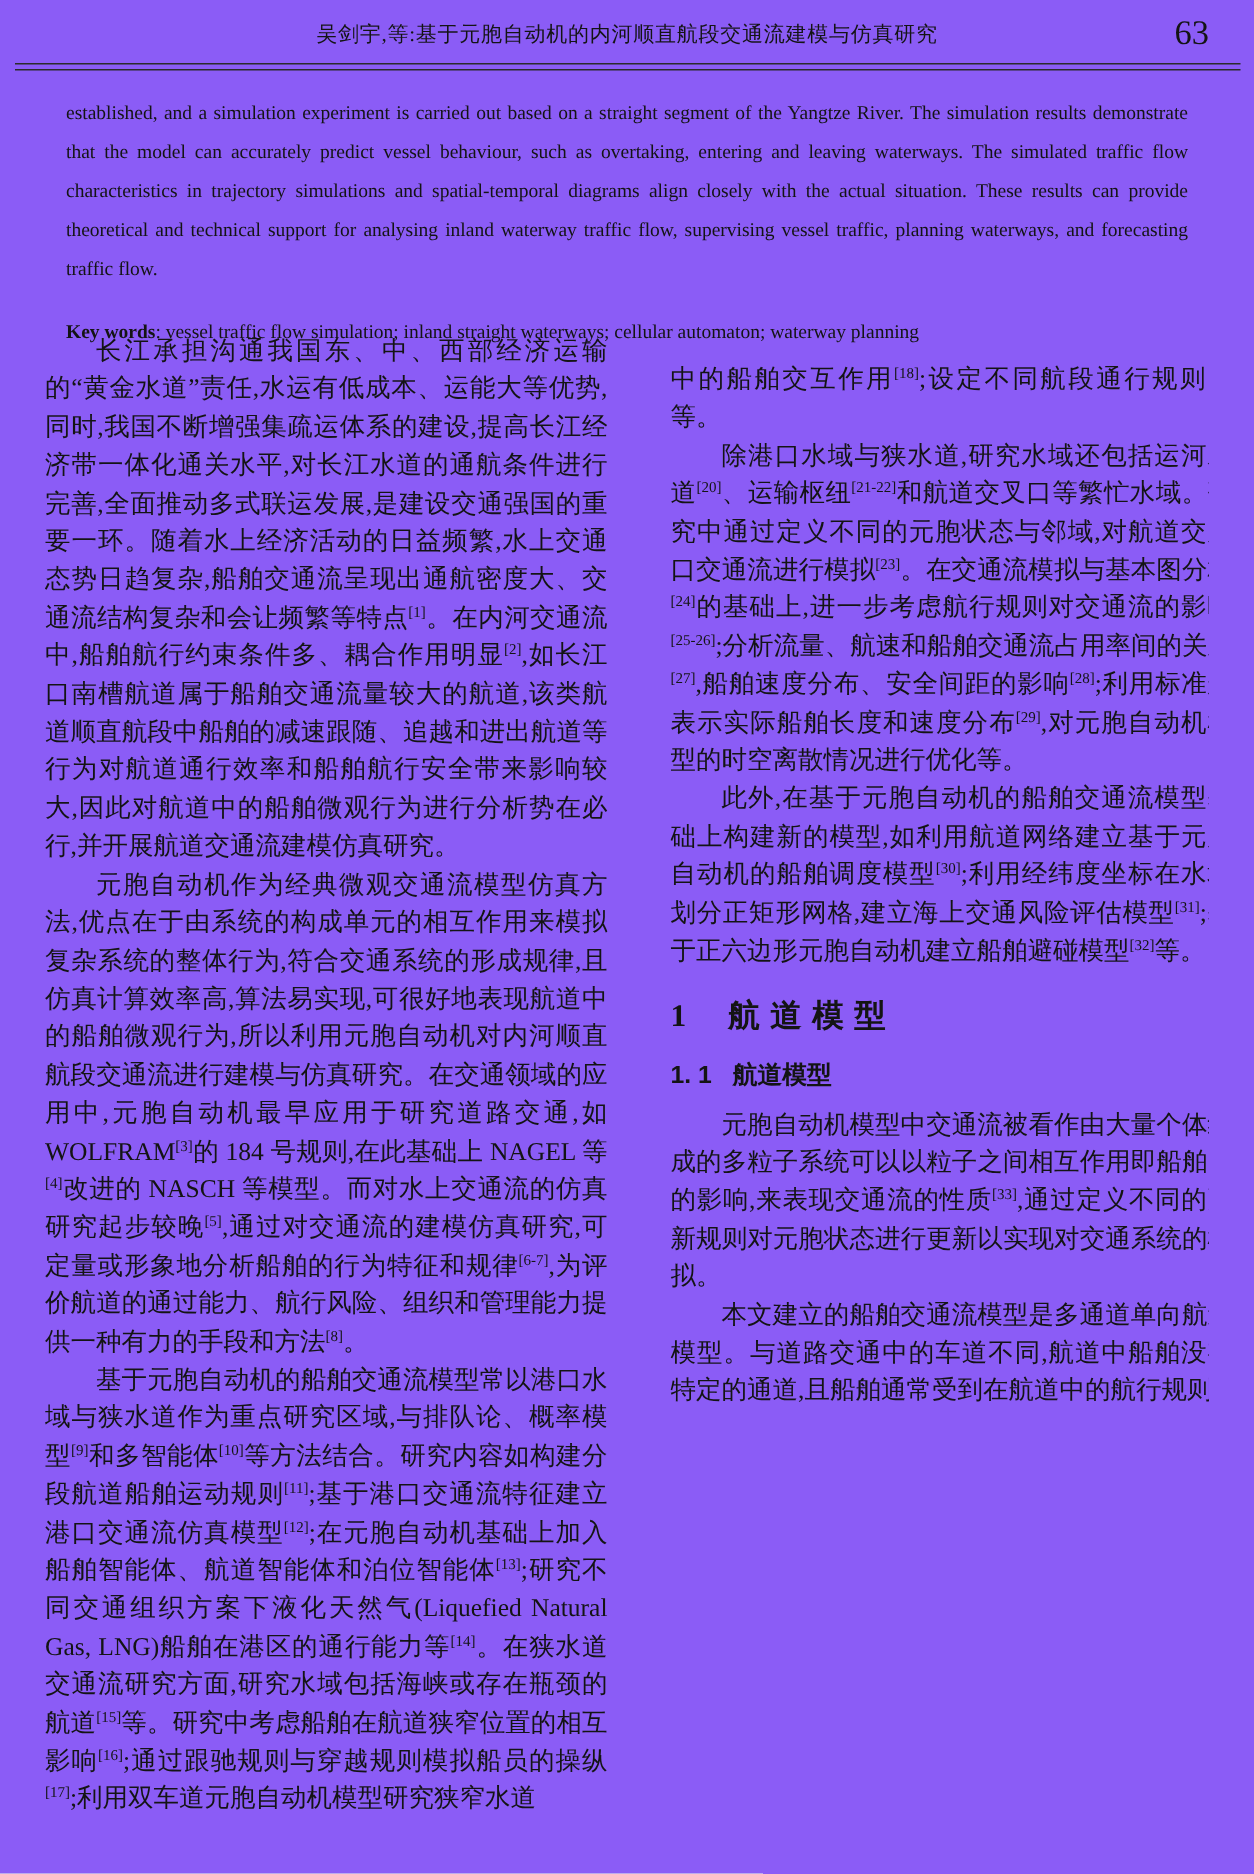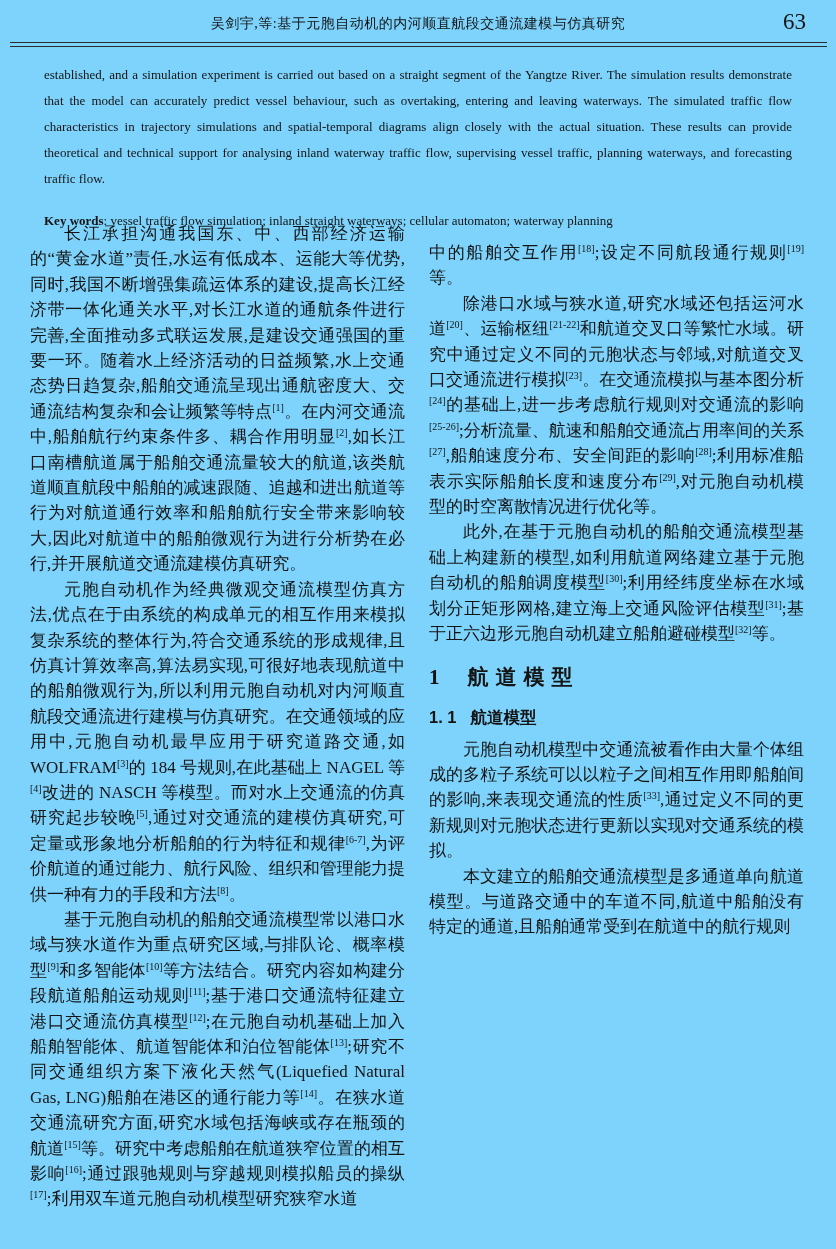--- a/index.html
+++ b/index.html
@@ -1,20 +1,20 @@
 <!DOCTYPE html>
 <html><head>
 <meta charset="utf-8">
 <style>
   html,body{margin:0;padding:0;background:#e8e8e8;}
   .page{
     position:relative;
     width:836px;height:1249px;
     margin:0 auto;
-    background:#7dd3fc;
+    background:#8b5cf6;
     color:#141414;
     font-family:"Liberation Serif","DejaVu Serif",serif;
     overflow:hidden;
   }
   
   .running-head{
     position:absolute;top:12px;left:30px;right:30px;height:24px;
   }
   .running-title{
     display:block;text-align:center;
@@ -41,21 +41,21 @@
     text-align:justify;
   }
   .keywords-line{
     margin:16px 0 0 0;
     text-align:left;
   }
   .keywords-label{font-weight:bold;}
   
   .columns{
     position:absolute;top:221px;left:30px;right:30px;bottom:4px;
-    display:flex;gap:24px;overflow:hidden;
+    display:flex;gap:42px;overflow:hidden;
   }
   .col{
     width:375px;flex:0 0 375px;overflow:hidden;
   }
   .body-para{
     margin:0;
     font-size:17px;line-height:25.4px;
     text-align:justify;
     text-justify:inter-ideograph;
     text-indent:2em;

